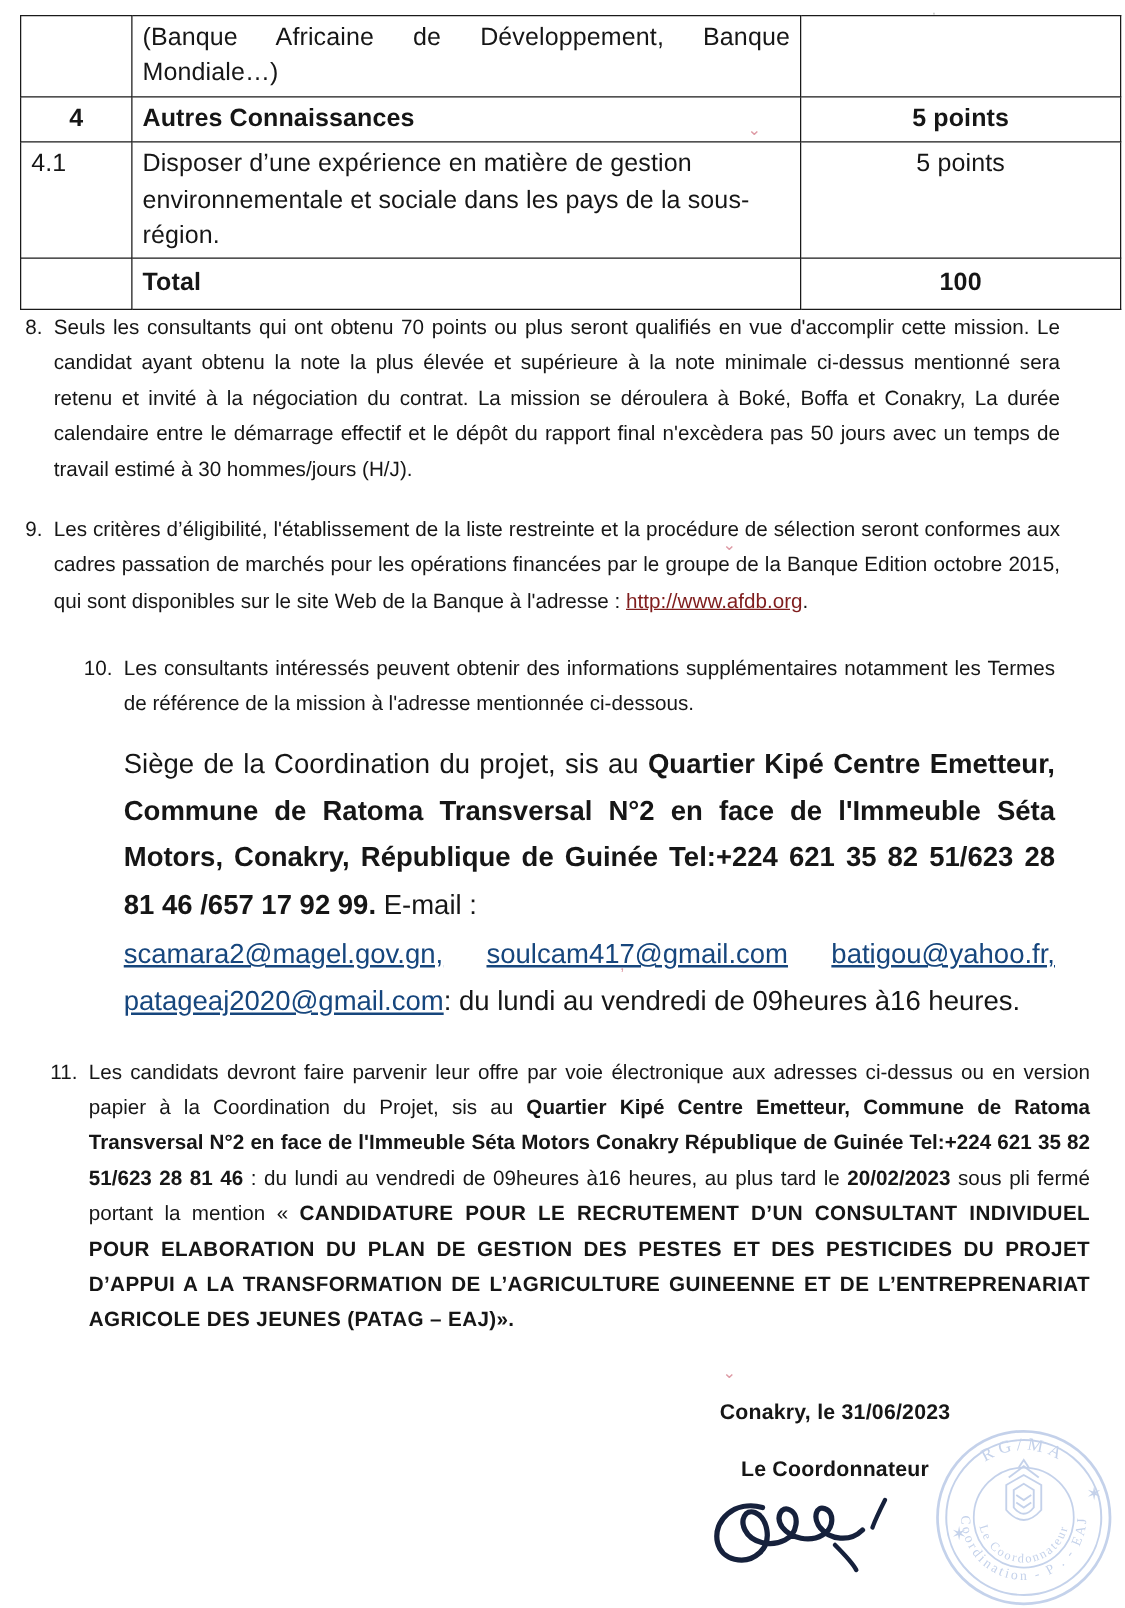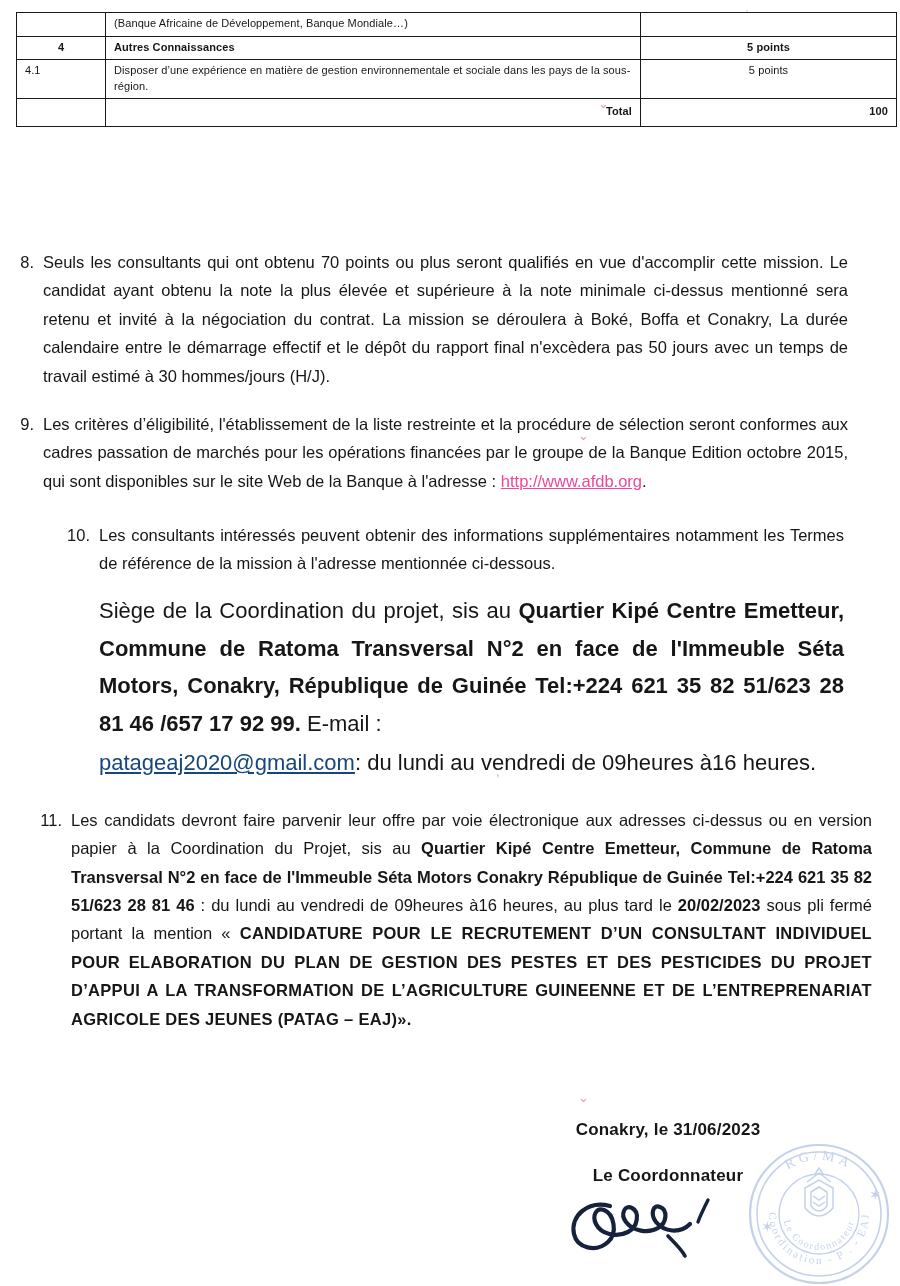--- a/index.html
+++ b/index.html
@@ -28,35 +28,35 @@
     position: absolute;
     left: 16px;
     top: 12px;
     width: 829px;
     border-collapse: collapse;
     table-layout: fixed;
   }
   .score-table td {
     border: 1.4px solid #1a1a1a;
     padding: 3px 8px 4px 8px;
-    font-size: 11px;
+    font-size: 20px;
     line-height: 1.42;
     vertical-align: top;
     letter-spacing: 0.1px;
   }
   .col-num   { width: 72px; text-align: center; }
   .col-desc  { width: 518px; }
   .col-pts   { width: 239px; text-align: center; }
 
   .cell-justify { text-align: justify; text-align-last: left; }
   .bold { font-weight: bold; }
   .row-sub-desc { padding-top: 12px; padding-bottom: 26px; }
   .row-sub-num  { text-align: left; padding-left: 10px; font-size: 15px;}
   .row-sub-pts  { padding-top: 8px; }
-  .row-total td { padding-top: 5px; padding-bottom: 6px; text-align: right; }
+  .row-total td { padding-top: 5px; padding-bottom: 6px; }
 
   
   .body-block {
     position: absolute;
     left: 0;
     top: 248px;
     width: 900px;
   }
 
   .para {
@@ -90,21 +90,21 @@
   .addr-block {
     margin-top: 14px;
     margin-bottom: 4px;
     text-align: justify;
     text-align-last: left;
     font-size: 22px;
     line-height: 1.72;
   }
 
   .link {
-    color: #ec4899;
+    color: #7f1d1d;
     text-decoration: underline;
   }
   .email {
     color: #16467d;
     text-decoration: underline;
     white-space: nowrap;
   }
   .emails-line {
     display: block;
     margin-top: 1px;
@@ -201,20 +201,25 @@
     </div>
 
     <div class="para para-10">
       <span class="marker">10.</span>
       <span class="ptext">
         <span>Les consultants intéressés peuvent obtenir des informations supplémentaires notamment les Termes de référence de la mission à l'adresse mentionnée ci-dessous.</span>
 
         <span class="addr-block" style="display:block;">
           <span>Siège de la Coordination du projet, sis au </span><b>Quartier Kipé Centre Emetteur, Commune de Ratoma Transversal N°2 en face de l'Immeuble Séta Motors, Conakry, République de Guinée Tel:+224 621 35 82 51/623 28 81 46 /657 17 92 99.</b><span> E-mail : </span>
           <span class="emails-line">
+            <span class="emails-row">
+              <a class="email" href="#">scamara2@magel.gov.gn,</a>
+              <a class="email" href="#">soulcam417@gmail.com</a>
+              <a class="email" href="#">batigou@yahoo.fr,</a>
+            </span>
             <span><a class="email" href="#">patageaj2020@gmail.com</a><span>: du lundi au vendredi de 09heures à16 heures.</span></span>
           </span>
         </span>
       </span>
     </div>
 
     <div class="para para-11">
       <span class="marker">11.</span>
       <span class="ptext"><span>Les candidats devront faire parvenir leur offre par voie électronique aux adresses ci-dessus ou en version papier à la Coordination du Projet, sis au </span><b>Quartier Kipé Centre Emetteur, Commune de Ratoma Transversal N°2 en face de l'Immeuble Séta Motors Conakry République de Guinée Tel:+224 621 35 82 51/623 28 81 46</b><span> : du lundi au vendredi de 09heures à16 heures, au plus tard le </span><b>20/02/2023</b><span> sous pli fermé portant la mention « </span><span class="caps-bold">CANDIDATURE POUR LE RECRUTEMENT D’UN CONSULTANT INDIVIDUEL POUR ELABORATION DU PLAN DE GESTION DES PESTES ET DES PESTICIDES    DU PROJET D’APPUI A LA TRANSFORMATION DE L’AGRICULTURE GUINEENNE ET DE L’ENTREPRENARIAT AGRICOLE DES JEUNES (PATAG – EAJ)».</span></span>
     </div>

